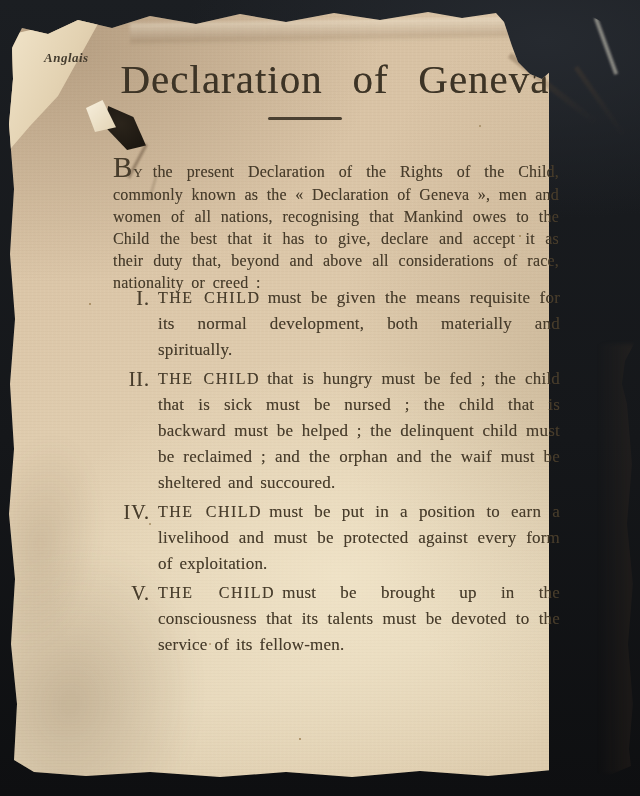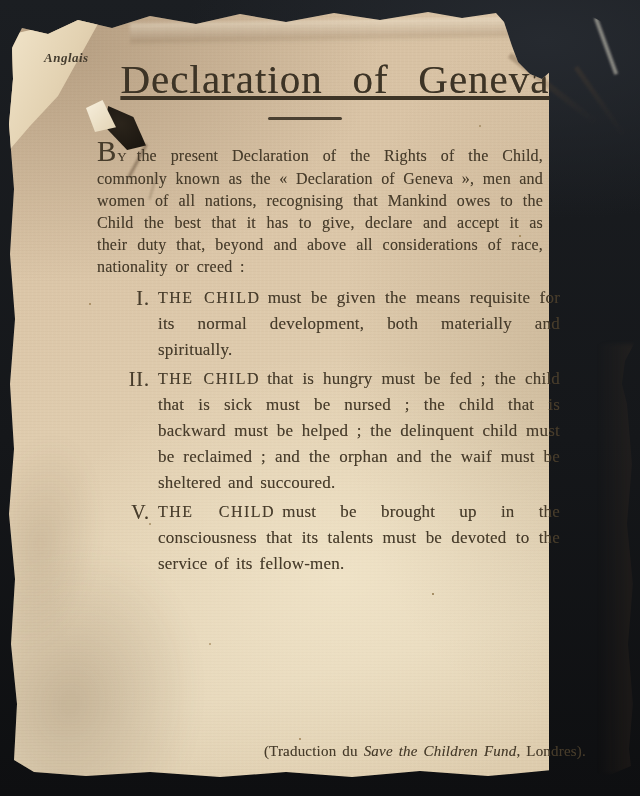--- a/index.html
+++ b/index.html
@@ -89,28 +89,27 @@
     background:rgba(80,60,40,.28);filter:blur(1px);}
   .lang{
     position:absolute;left:44px;top:46px;
     font-style:italic;font-weight:bold;font-size:13px;letter-spacing:.5px;color:#453d2f;
   }
   .title{
     position:absolute;left:80px;top:52px;width:510px;text-align:center;
     font-size:41px;line-height:1.15;font-weight:400;color:#3d3426;margin:0;
     letter-spacing:1px;word-spacing:.45em;
     text-shadow:0 0 .5px rgba(61,52,38,.6);
-    text-decoration:underline;
   }
   .title-rule{
     position:absolute;left:268px;top:113px;width:74px;height:3px;
     background:#4a4031;border-radius:2px;
   }
   .intro{
-    position:absolute;left:97px;top:141px;width:446px;margin:0;
+    position:absolute;left:97px;top:141px;width:446px;margin:16px;
     font-size:16px;line-height:22px;text-align:justify;
     word-spacing:3.5px;letter-spacing:.2px;color:#473c2b;
     text-shadow:0 0 .4px rgba(71,60,43,.45);
   }
   .dropcap{font-size:29px;line-height:0;letter-spacing:1px;}
   .smallcap{font-size:13px;letter-spacing:1px;margin-right:9px;}
   .articles{
     position:absolute;left:158px;top:281px;width:402px;margin:0;padding:0;
     list-style:none;
     font-size:17px;line-height:26px;text-align:justify;
@@ -155,17 +154,17 @@
   <div class="lang">Anglais</div>
 
   <h1 class="title">Declaration of Geneva</h1>
   <div class="title-rule"></div>
 
   <p class="intro"><span class="dropcap">B</span><span class="smallcap">Y</span><span>the present Declaration of the Rights of the Child, commonly known as the « Declaration of Geneva », men and women of all nations, recognising that Mankind owes to the Child the best that it has to give, declare and accept it as their duty that, beyond and above all considerations of race, nationality or creed :</span></p>
 
   <ol class="articles">
     <li><span class="a-num">I.</span><span class="a-lead">THE CHILD</span><span>must be given the means requisite for its normal development, both materially and spiritually.</span></li>
     <li><span class="a-num">II.</span><span class="a-lead">THE CHILD</span><span>that is hungry must be fed ; the child that is sick must be nursed ; the child that is backward must be helped ; the delinquent child must be reclaimed ; and the orphan and the waif must be sheltered and succoured.</span></li>
+    <li><span class="a-num">IV.</span><span class="a-lead">THE CHILD</span><span>must be put in a position to earn a livelihood and must be protected against every form of exploitation.</span></li>
     <li><span class="a-num">V.</span><span class="a-lead">THE CHILD</span><span>must be brought up in the consciousness that its talents must be devoted to the service of its fellow-men.</span></li>
   </ol>
 
-  <div class="attribution"><span>(Traduction du </span><span class="it">Save the Children Fund</span><span>, Londres).</span></div>
 </div>
 
 </body></html>

